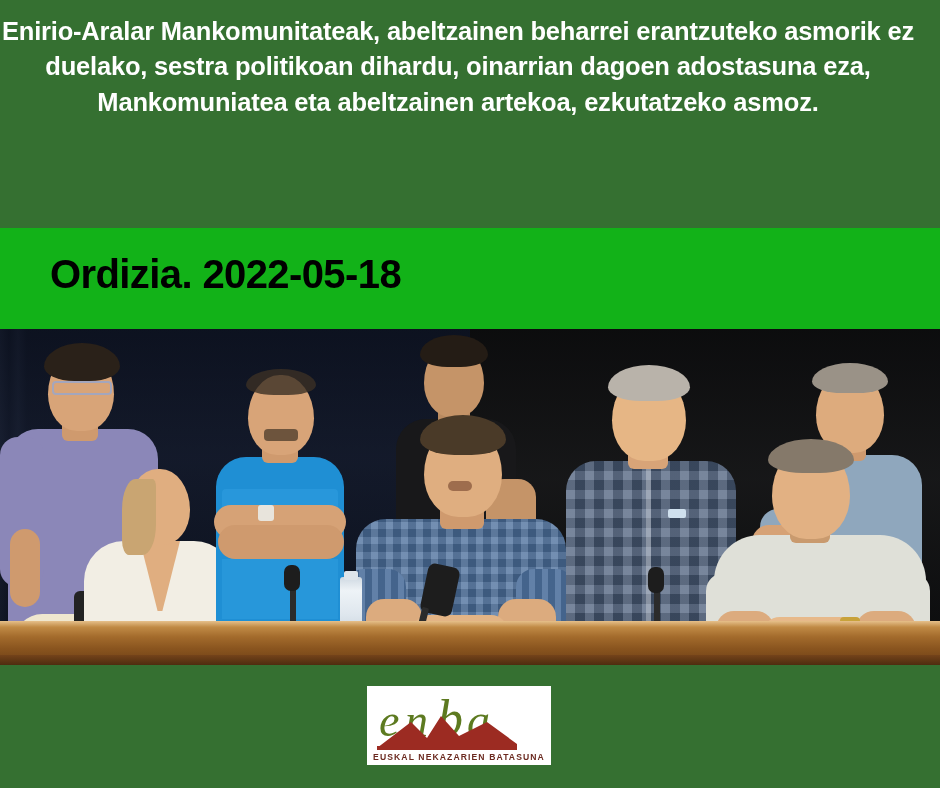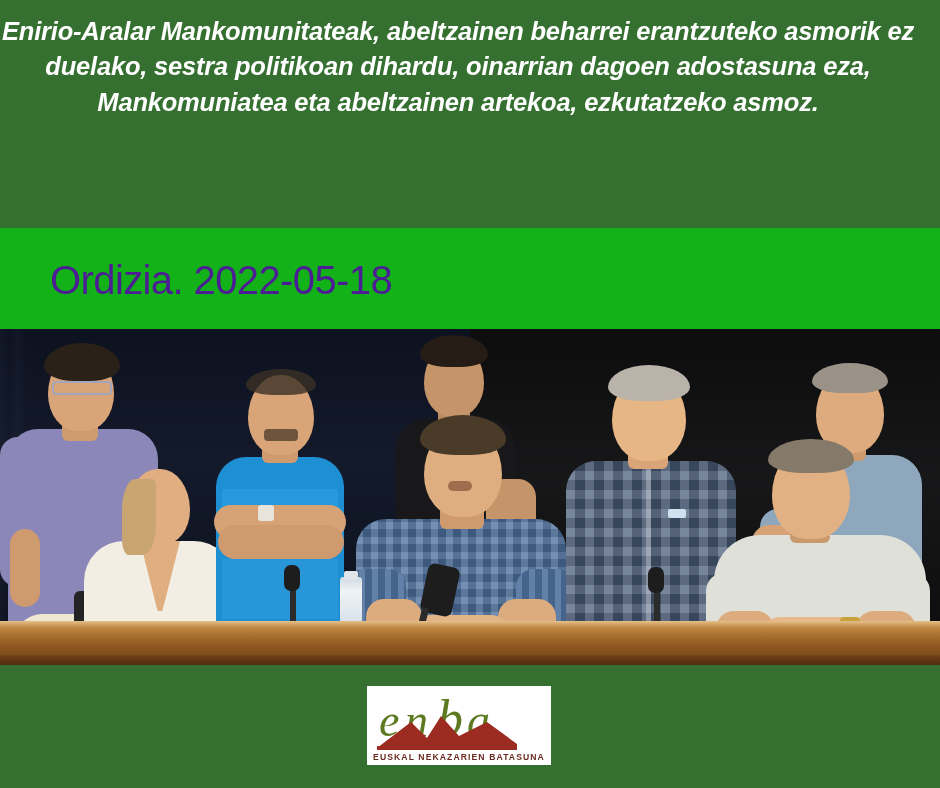--- a/index.html
+++ b/index.html
@@ -9,21 +9,21 @@
     background:#357031;
   }
   .poster{position:relative;width:940px;height:788px;overflow:hidden;background:#357031;}
 
   
   .header{
     position:absolute;left:0;top:0;width:916px;height:228px;
     background:#357031;
     box-sizing:border-box;
     padding:14px 14px 0 14px;
-    display:flex;flex-direction:column;align-items:center;justify-content:flex-start;font-style:italic;
+    display:flex;flex-direction:column;align-items:center;justify-content:flex-start;
   }
   .headline{
     color:#ffffff;
     font-size:25.5px;
     font-weight:bold;
     line-height:1.39;
     text-align:center;
     letter-spacing:-0.2px;
     width:912px;
     margin:0;
@@ -38,24 +38,24 @@
     width:930px;
     white-space:nowrap;
   }
 
   
   .band{
     position:absolute;left:0;top:228px;width:940px;height:101px;
     background:#12b218;
   }
   .band-text{
-    position:absolute;left:50px;top:30px;
-    color:#4c1d95;
+    position:absolute;left:50px;top:24px;
+    color:#000000;
     font-size:40px;
-    font-weight:normal;
+    font-weight:bold;
     letter-spacing:-0.6px;
     white-space:nowrap;
   }
 
   
   .photo{
     position:absolute;left:0;top:329px;width:940px;height:336px;
     overflow:hidden;
     background:#0d1423;
   }

